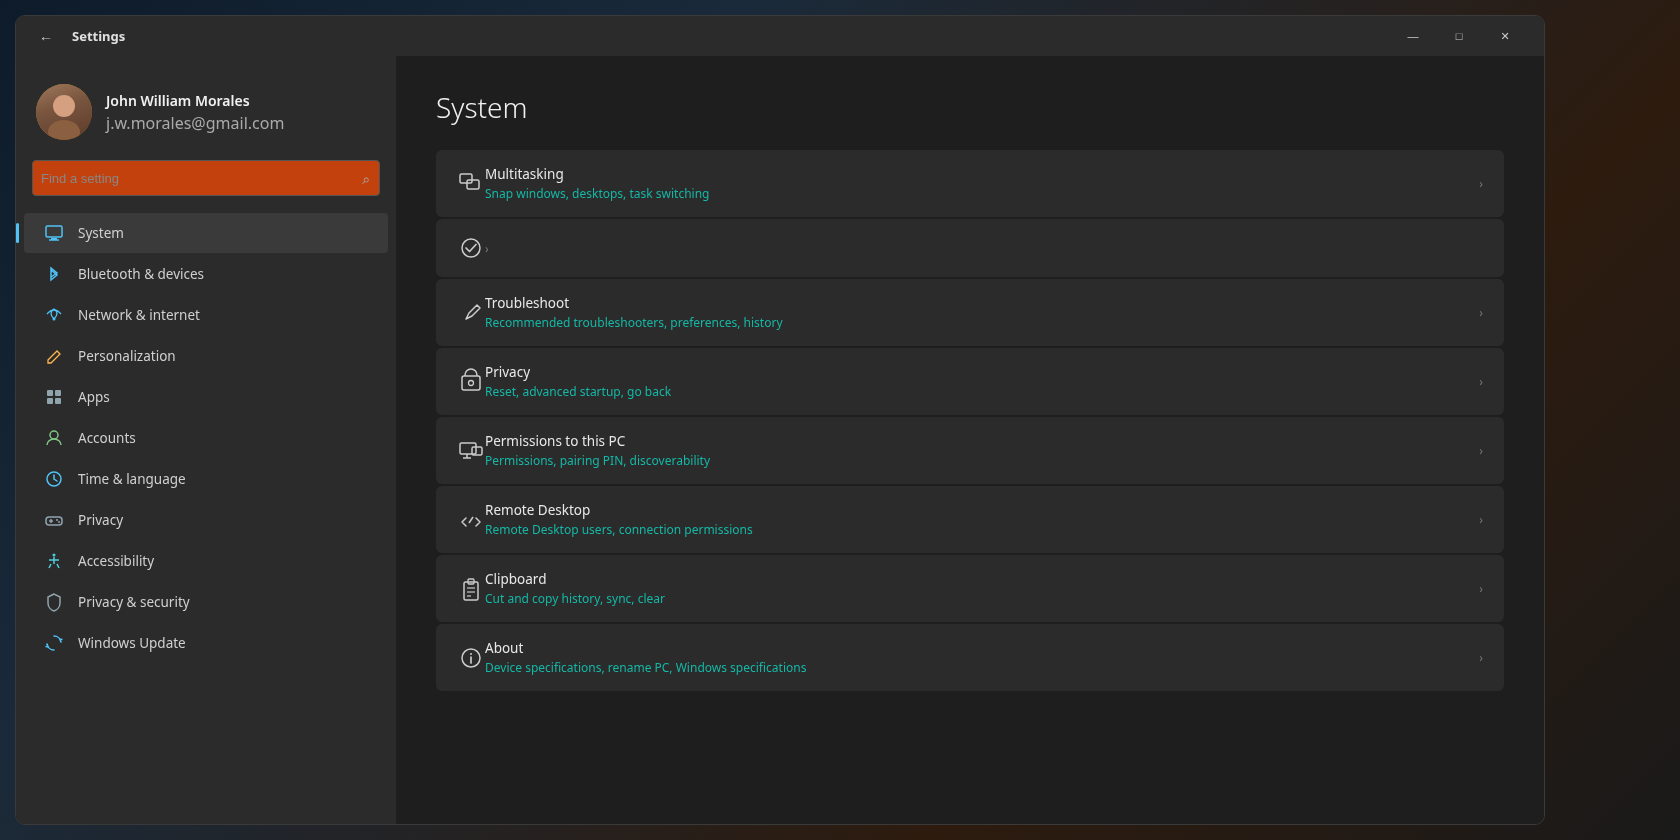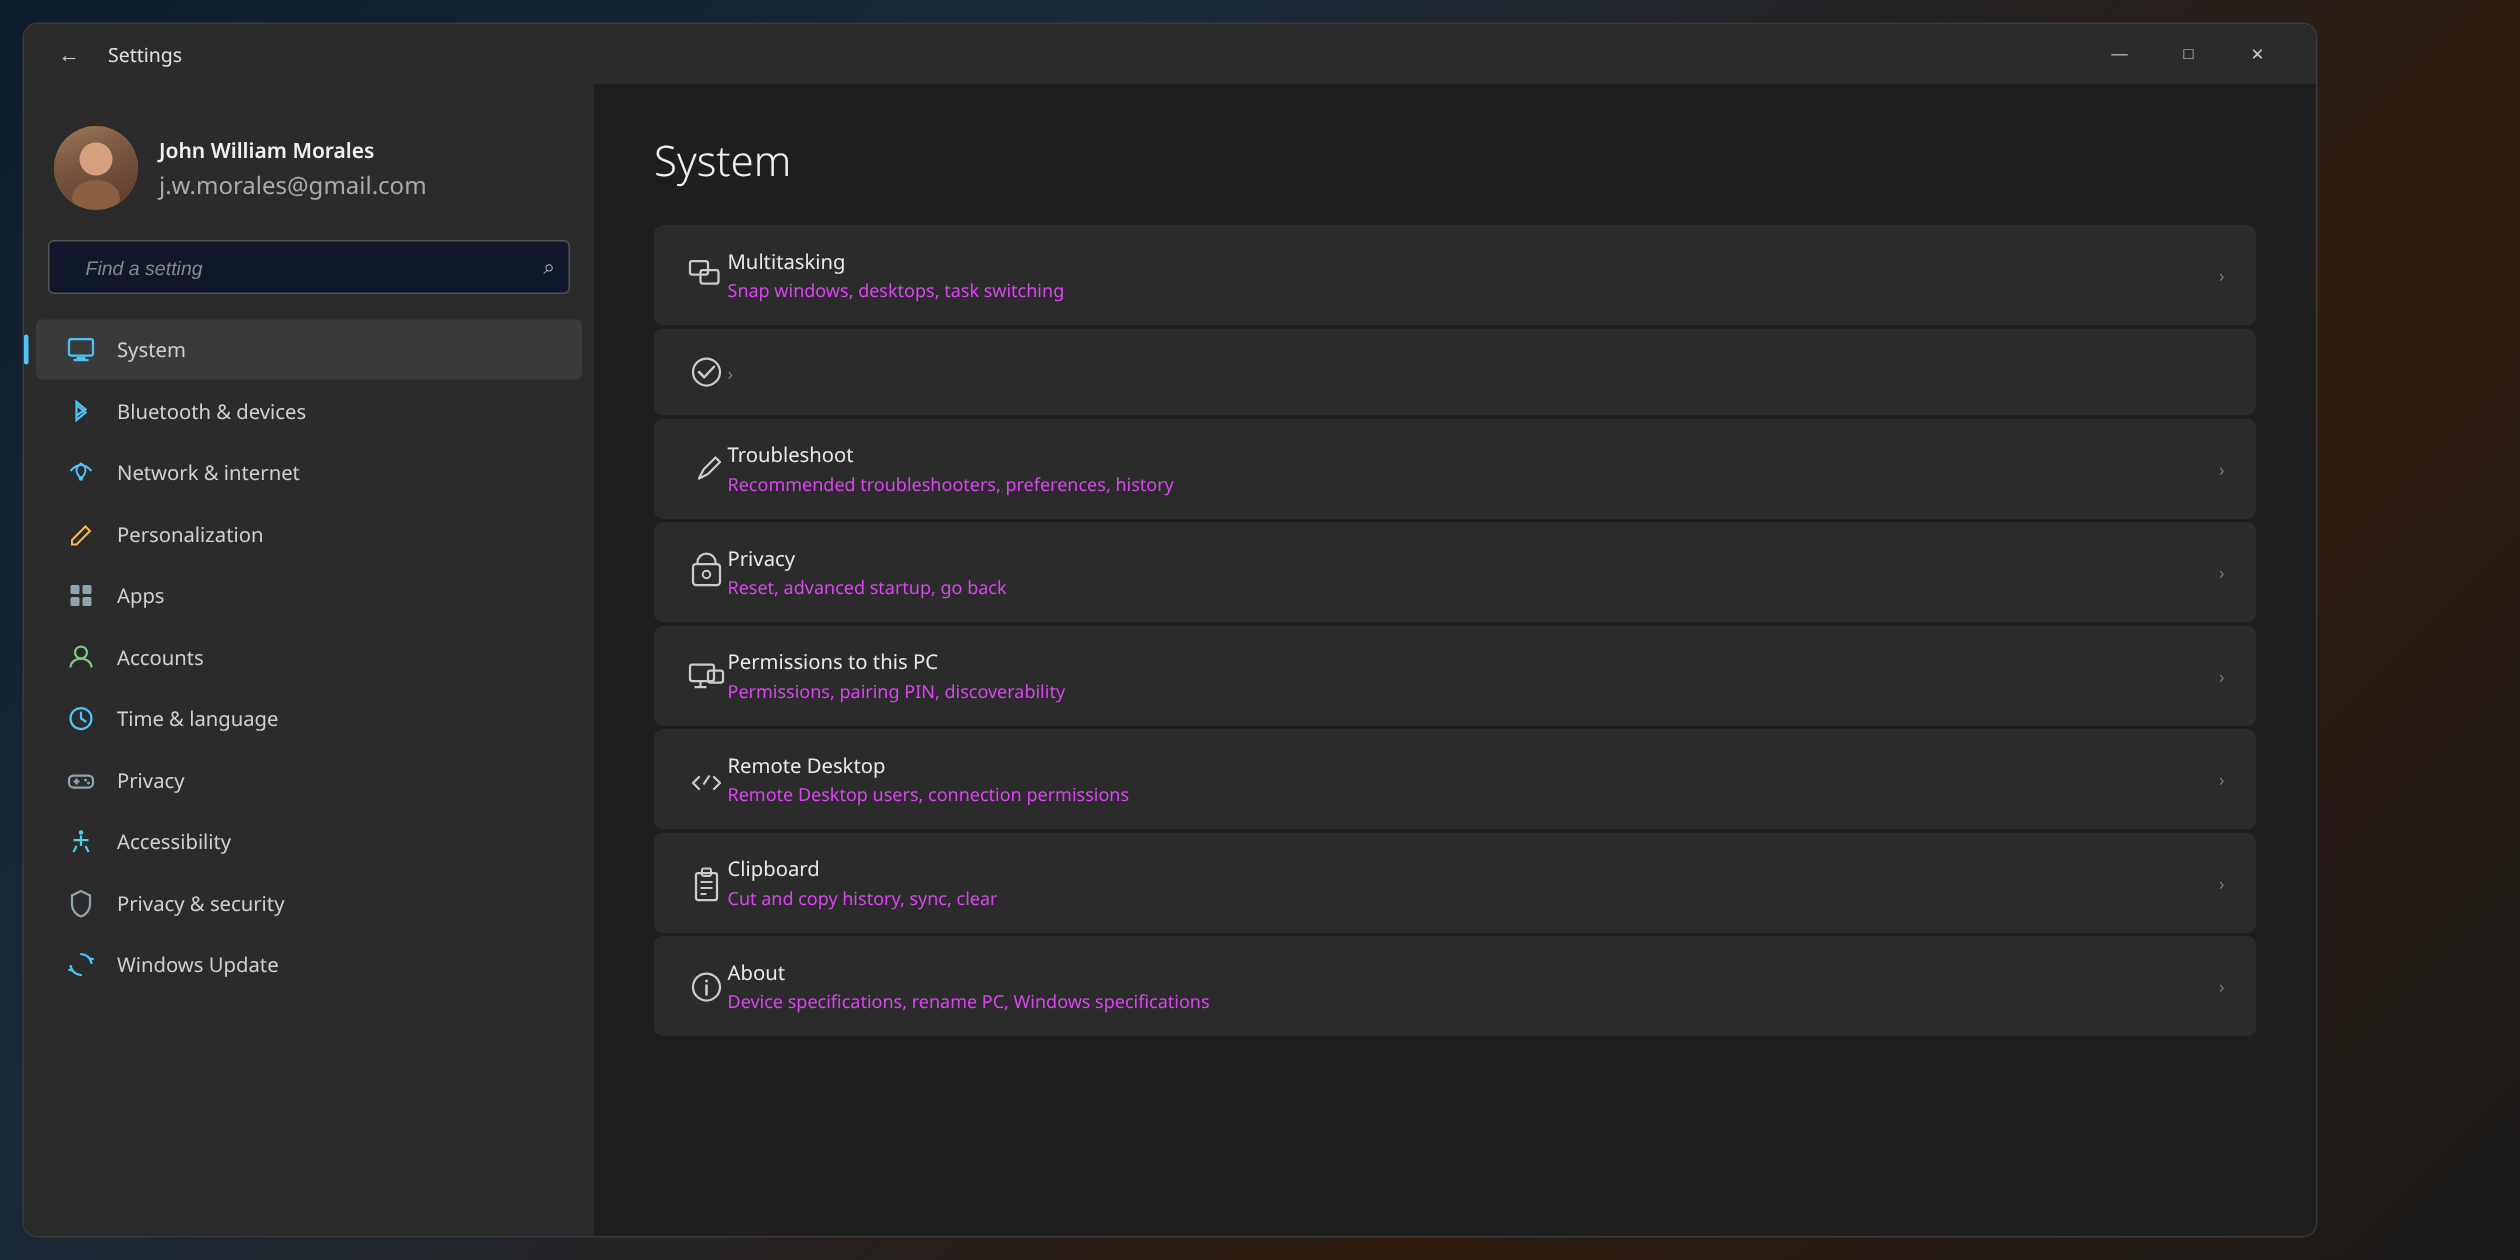--- a/index.html
+++ b/index.html
@@ -63,21 +63,21 @@
       cursor: pointer;
       color: #ccc;
       font-size: 14px;
       background: transparent;
       border: none;
     }
 
     .title-text {
       color: #e0e0e0;
       font-size: 13px;
-      font-weight: 400;
+      font-weight: 700;
     }
 
     .window-controls {
       display: flex;
       gap: 0;
     }
 
     .wc-btn {
       width: 46px;
       height: 32px;
@@ -161,28 +161,27 @@
     }
 
     .search-bar {
       margin: 0 16px 16px 16px;
       position: relative;
     }
 
     .search-input {
       width: 100%;
       height: 36px;
-      background: #0f172a;
+      background: #c2410c;
       border: 1px solid #555;
       border-radius: 4px;
       color: #e0e0e0;
       font-size: 13px;
-      padding: 0 36px 0 24px;
+      padding: 0 36px 0 8px;
       outline: none;
-      font-style: italic;
     }
 
     .search-input::placeholder { color: #888; }
 
     .search-icon-wrap {
       position: absolute;
       right: 10px;
       top: 50%;
       transform: translateY(-50%);
       color: #aaa;
@@ -279,21 +278,21 @@
     }
 
     .setting-title {
       color: #e8e8e8;
       font-size: 13.5px;
       font-weight: 400;
       margin-bottom: 2px;
     }
 
     .setting-desc {
-      color: #d946ef;
+      color: #14b8a6;
       font-size: 12px;
     }
 
     .chevron {
       color: #777;
       font-size: 12px;
       flex-shrink: 0;
     }
 
     

